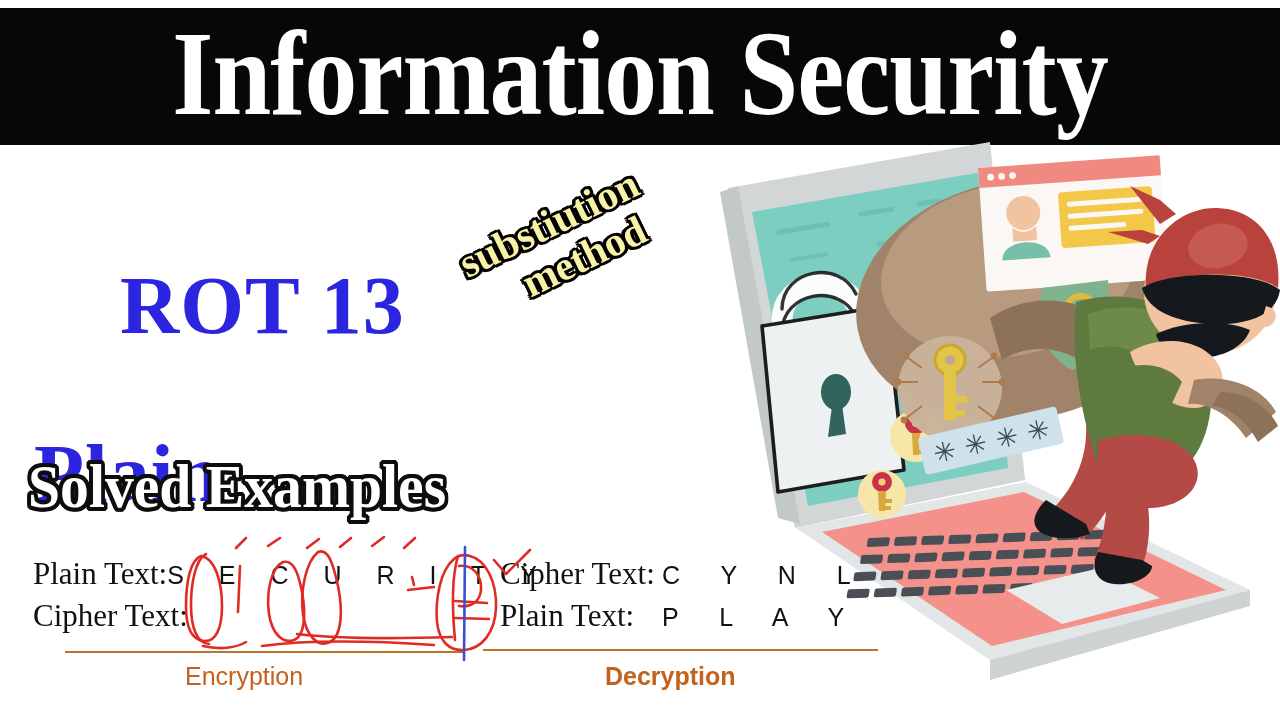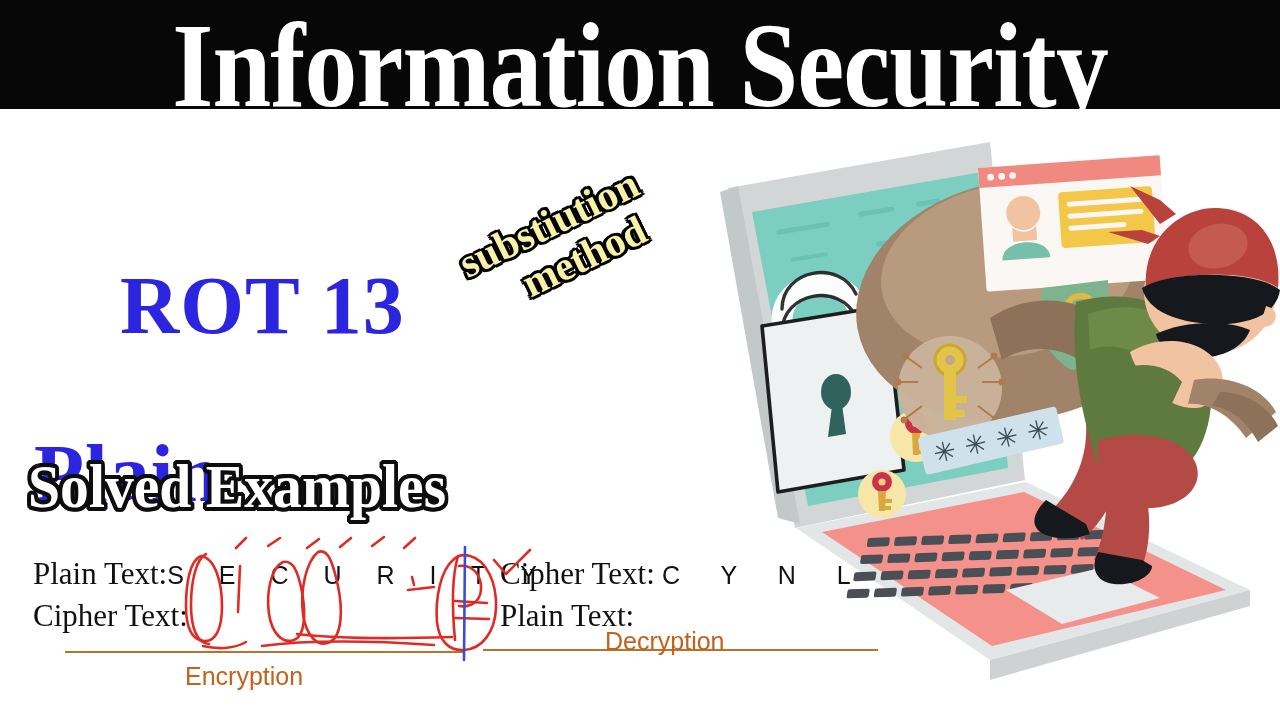--- a/index.html
+++ b/index.html
@@ -6,21 +6,21 @@
   html,body{margin:0;padding:0;}
   body{
     width:1280px;height:720px;overflow:hidden;background:#ffffff;
     font-family:"Liberation Sans", sans-serif;
     position:relative;
   }
   .stage{position:absolute;inset:0;width:1280px;height:720px;background:#fff;}
 
   
   .banner{
-    position:absolute;left:0;top:0;width:1280px;height:109px;
+    position:absolute;left:0;top:8px;width:1280px;height:137px;
     background:#070707;overflow:hidden;
   }
   .banner-title{
     position:absolute;left:0;top:-4px;width:1280px;
     text-align:center;
     font-family:"Liberation Serif", serif;
     font-weight:700;
     font-size:120px;
     line-height:140px;
     color:#ffffff;
@@ -102,21 +102,21 @@
     position:absolute;height:0;border-top:2px solid #b5762c;
   }
   .rule-enc{left:65px;top:651px;width:400px;}
   .rule-dec{left:483px;top:649px;width:395px;}
 
   .ex-caption{
     position:absolute;font-size:25px;color:#c2621c;
     font-family:"Liberation Sans", sans-serif;white-space:nowrap;
   }
   .cap-enc{left:185px;top:662px;}
-  .cap-dec{left:605px;top:627px;}
+  .cap-dec{left:605px;top:662px;font-weight:bold;}
 
   
   .ink{position:absolute;left:0;top:0;width:1280px;height:720px;pointer-events:none;}
 
   
   .art{position:absolute;left:690px;top:120px;width:590px;height:600px;}
 </style>
 </head>
 <body>
 
@@ -150,20 +150,21 @@
   <div class="ex-rule rule-enc"></div>
   <div class="ex-caption cap-enc">Encryption</div>
 
   <div class="ex ex-dec">
     <div class="ex-row">
       <span class="ex-label">Cipher Text:</span>
       <span class="ex-letters">C Y N L</span>
     </div>
     <div class="ex-row">
       <span class="ex-label">Plain Text:</span>
+      <span class="ex-letters">P L A Y</span>
     </div>
   </div>
   <div class="ex-rule rule-dec"></div>
   <div class="ex-caption cap-dec">Decryption</div>
 
   <svg class="ink" viewBox="0 0 1280 720">
     <g fill="none" stroke="#e02b24" stroke-width="2.6" stroke-linecap="round" stroke-linejoin="round">
 
       <path d="M201 556 C190 560 186 583 186 606 C186 627 192 640 204 641 C216 642 222 628 222 606 C222 582 215 558 201 556 Z"></path>
       <path d="M206 554 C196 559 191 582 191 605 C191 628 197 643 209 644"></path>

